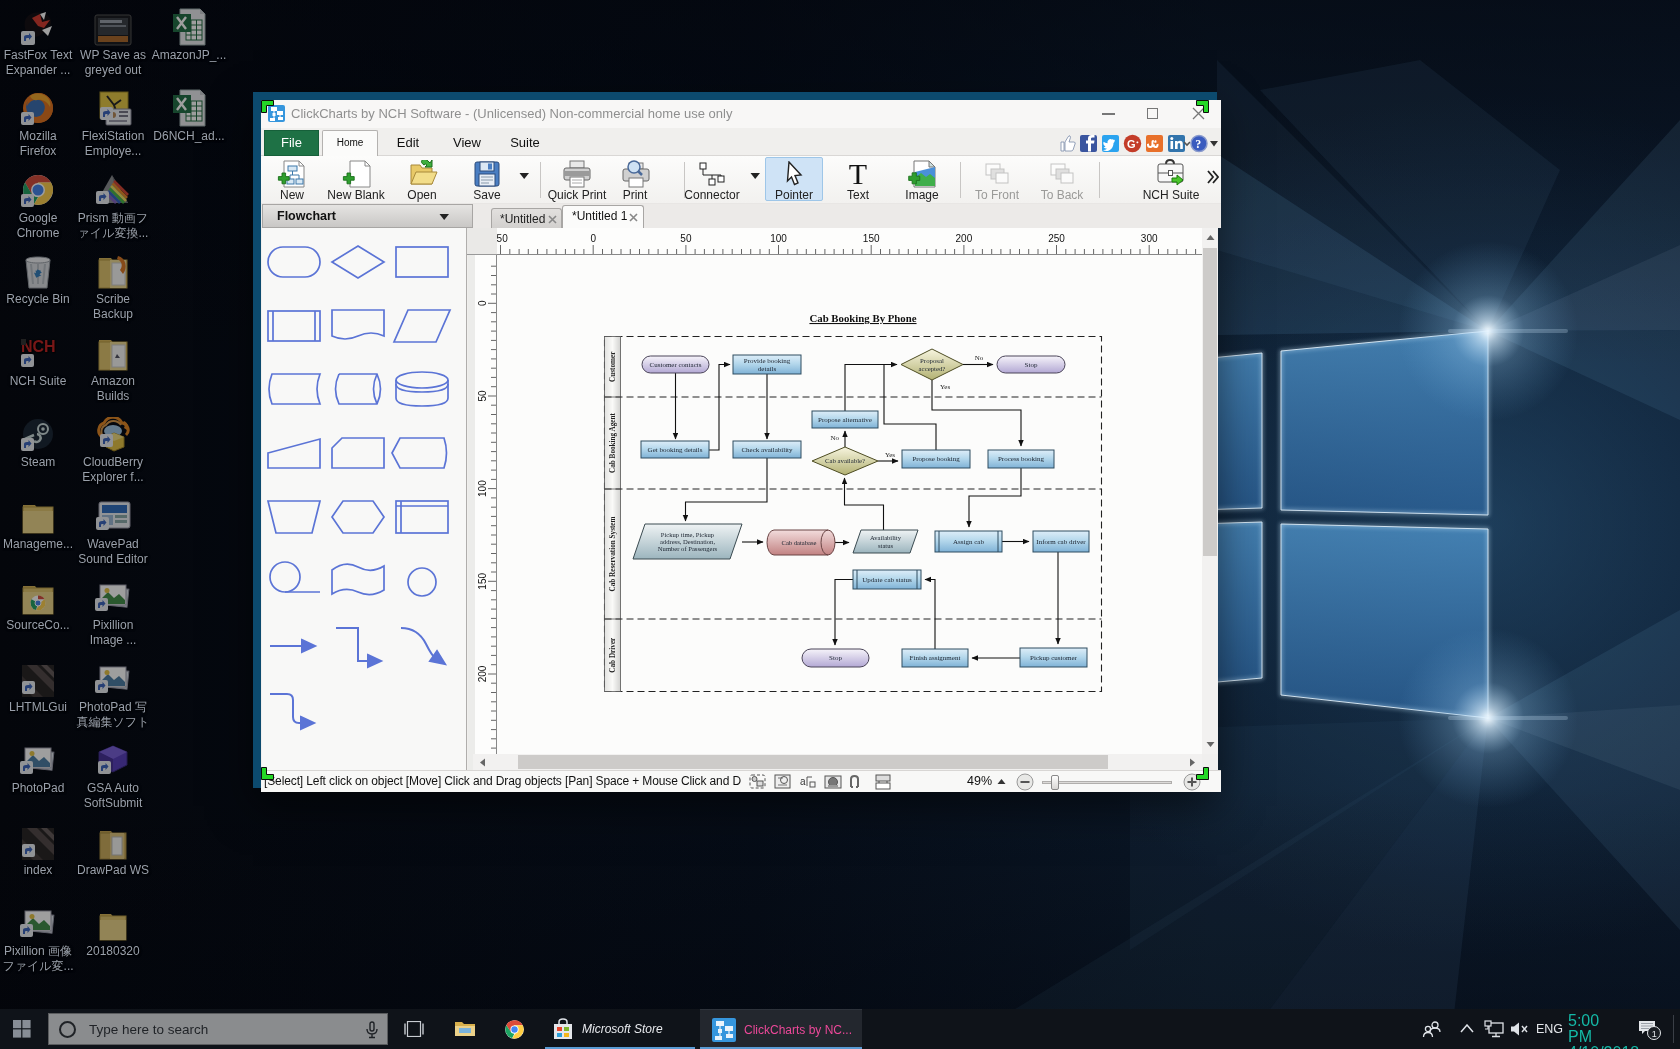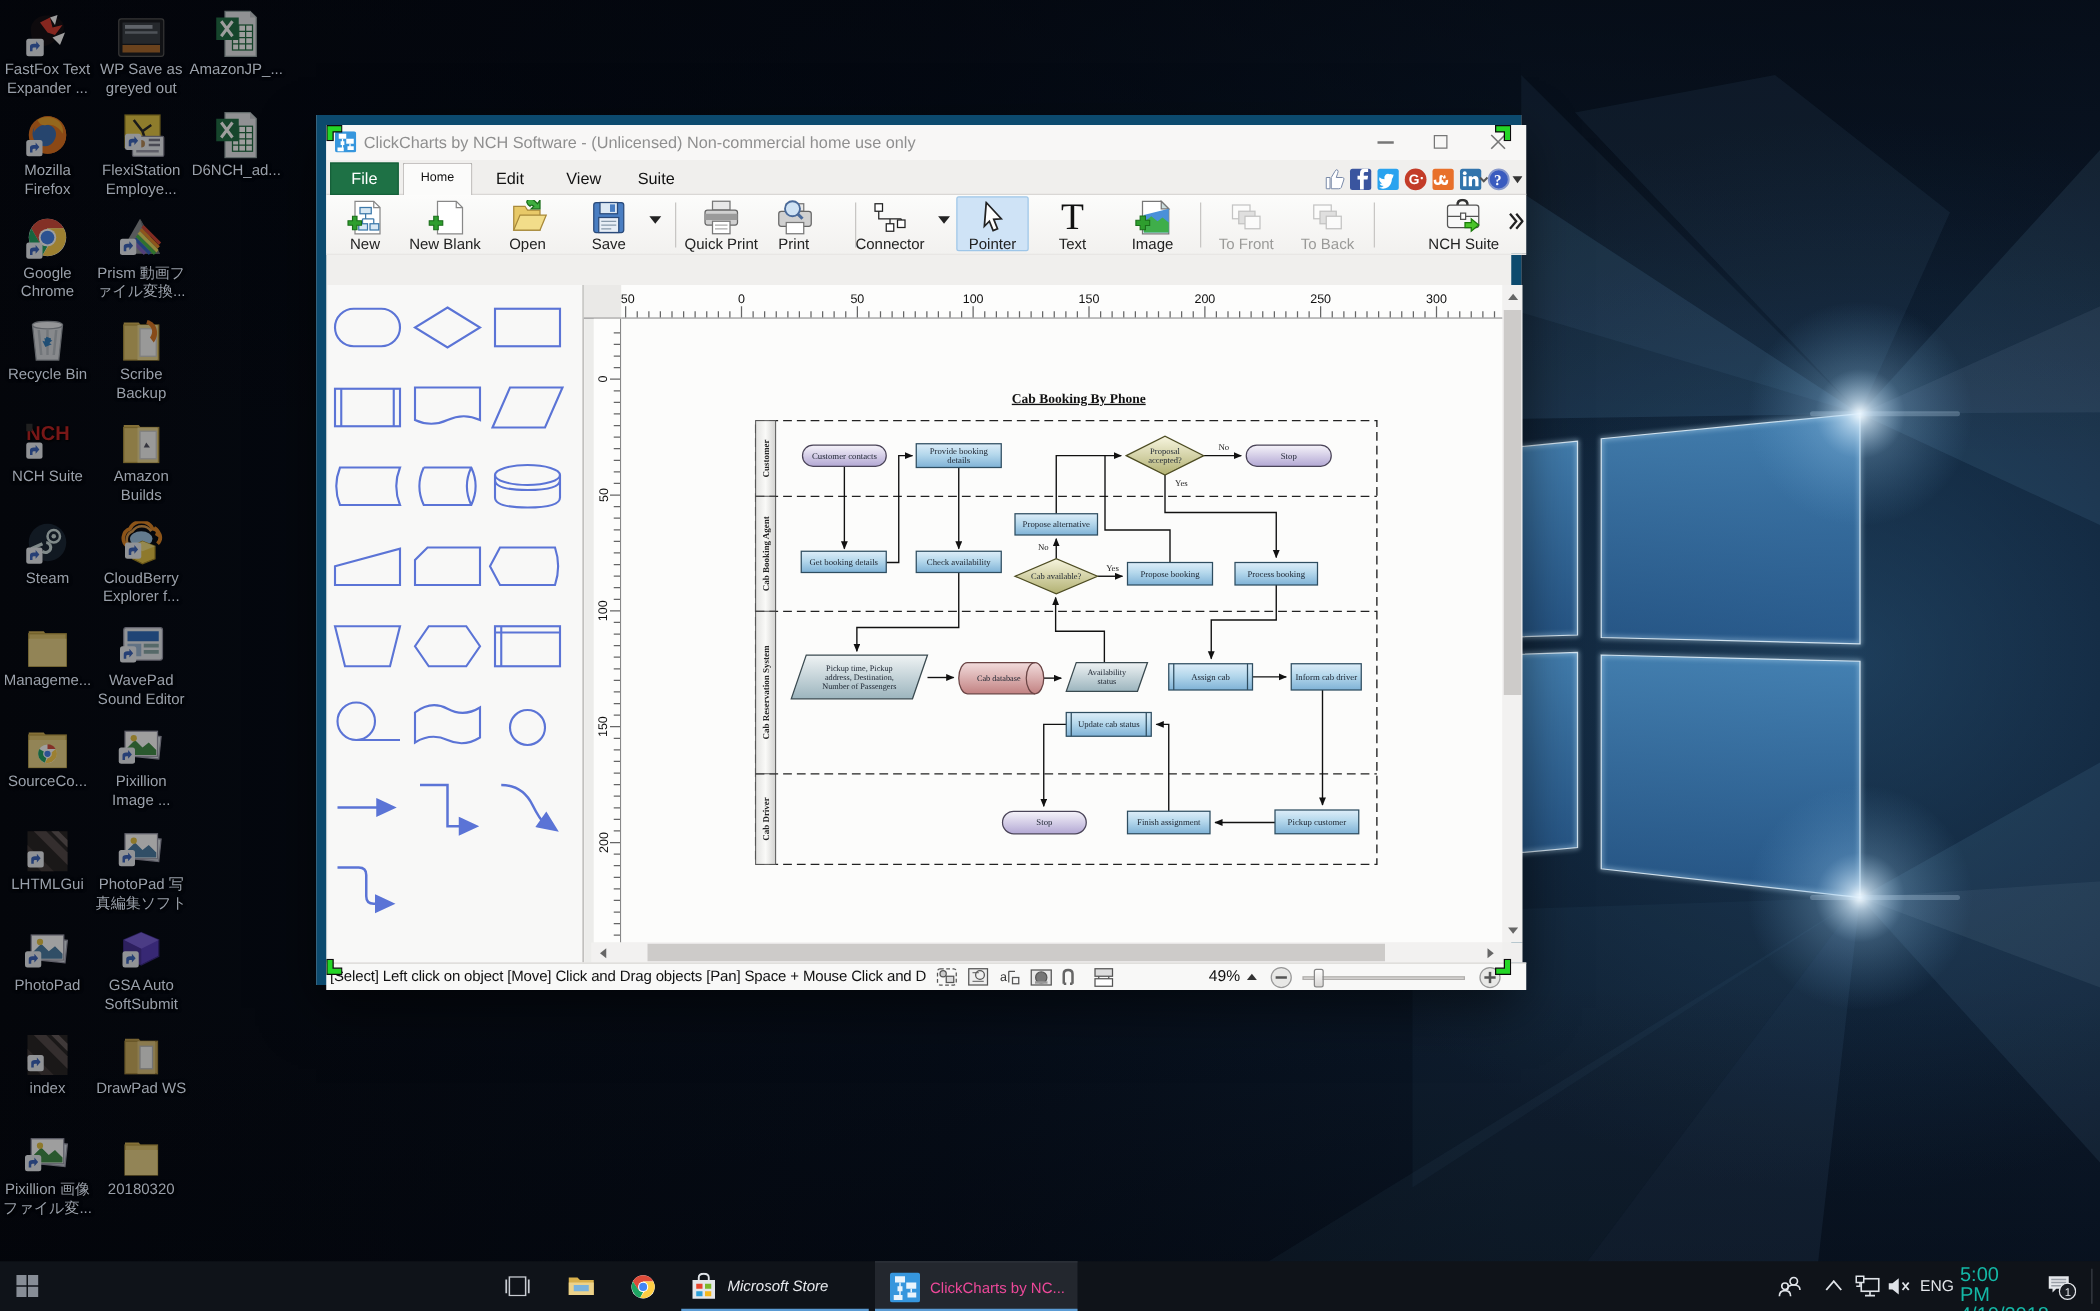--- a/index.html
+++ b/index.html
@@ -616,20 +616,40 @@
         <path d="M3 14 L28 14" stroke="#555"></path>
         <rect x="13.5" y="11.5" width="4" height="5" fill="#fff" stroke="#555"></rect>
         <path d="M17 19 L22 19 L22 16 L28 21 L22 26 L22 23 L17 23Z" fill="#4ac42a" stroke="#1a7a0a"></path>
       </svg>
     <div class="abs" style="left:879px;top:32px;width:62px;text-align:center;">NCH Suite</div>
     <svg class="abs" style="left:946px;top:14px" width="12" height="14" viewBox="0 0 12 14">
         <path d="M1 1 L6 7 L1 13 M6 1 L11 7 L6 13" fill="none" stroke="#222" stroke-width="1.8"></path>
       </svg>
   </div>
 
+  <div class="abs" style="left:0;top:104px;width:960px;height:24px;background:#eceae8;">
+    <div class="abs" style="left:1px;top:0px;width:211px;height:24px;background:linear-gradient(#e5e4e2,#c9c7c5);border:1px solid #a8a6a4;font-size:12.5px;font-weight:bold;color:#111;line-height:22px;">
+      <span style="margin-left:14px;">Flowchart</span>
+      <svg class="abs" style="left:176px;top:8px" width="11" height="8" viewBox="0 0 11 8">
+          <path d="M0.5 1 L10 1 L5.2 7Z" fill="#222"></path>
+        </svg>
+    </div>
+    <div class="abs" style="left:230px;top:4px;width:71px;height:20px;background:linear-gradient(#e2e0de,#d2d0ce);border:1px solid #a8a6a4;border-bottom:none;border-radius:3px 3px 0 0;font-size:12px;color:#222;">
+      <span style="margin-left:8px;line-height:20px;">*Untitled</span>
+      <svg class="abs" style="left:56px;top:6px" width="9" height="9" viewBox="0 0 9 9">
+          <path d="M1 1 L8 8 M8 1 L1 8" stroke="#888" stroke-width="1.6"></path>
+        </svg>
+    </div>
+    <div class="abs" style="left:301px;top:1px;width:82px;height:23px;background:#fbfbfa;border:1px solid #a8a6a4;border-bottom:none;border-radius:3px 3px 0 0;font-size:12px;color:#111;">
+      <span style="margin-left:9px;line-height:21px;">*Untitled 1</span>
+      <svg class="abs" style="left:66px;top:7px" width="9" height="9" viewBox="0 0 9 9">
+          <path d="M1 1 L8 8 M8 1 L1 8" stroke="#888" stroke-width="1.6"></path>
+        </svg>
+    </div>
+  </div>
   <div id="main">
 
     <div class="abs" style="left:1px;top:128px;width:205px;height:542px;background:#f8f8f7;border-right:1px solid #b0aeac;"></div>
     <div class="abs" style="left:207px;top:128px;width:7px;height:542px;background:#ececea;"></div>
     <svg class="abs" style="left:1px;top:128px" width="205" height="542" viewBox="256 222 205 542" fill="none" stroke="#5b74d6" stroke-width="1.7">
 
       <rect x="262" y="241" width="52" height="30" rx="15"></rect>
       <path d="M352 240 L378 256 L352 272 L326 256 Z"></path>
       <rect x="390" y="241" width="52" height="30"></rect>
 
@@ -1035,20 +1055,28 @@
 
 <div id="taskbar">
 
   <svg class="abs" style="left:13px;top:11px" width="18" height="18" viewBox="0 0 18 18">
       <rect x="0" y="0" width="8.2" height="8.2" fill="#878d96"></rect>
       <rect x="9.4" y="0" width="8.2" height="8.2" fill="#878d96"></rect>
       <rect x="0" y="9.4" width="8.2" height="8.2" fill="#878d96"></rect>
       <rect x="9.4" y="9.4" width="8.2" height="8.2" fill="#878d96"></rect>
     </svg>
 
+  <div class="abs" style="left:48px;top:4px;width:340px;height:32px;background:#8a8c8e;border:1px solid #5a5c5e;">
+    <div class="abs" style="left:10px;top:7px;width:17px;height:17px;border:2px solid #1f2226;border-radius:50%;"></div>
+    <div class="abs" style="left:40px;top:8px;color:#1f2226;font-size:13.5px;">Type here to search</div>
+    <svg class="abs" style="left:316px;top:7px" width="14" height="18" viewBox="0 0 14 18">
+        <rect x="5" y="1" width="4" height="9" rx="2" fill="none" stroke="#1f2226" stroke-width="1.4"></rect>
+        <path d="M2 8 Q2 13 7 13 Q12 13 12 8 M7 13 L7 16 M4 16.5 L10 16.5" fill="none" stroke="#1f2226" stroke-width="1.4"></path>
+      </svg>
+  </div>
 
   <svg class="abs" style="left:404px;top:12px" width="20" height="16" viewBox="0 0 20 16">
       <rect x="3.5" y="0.5" width="13" height="15" fill="none" stroke="#c8ccd2" stroke-width="1.2"></rect>
       <path d="M1 2.5 L1 13.5 M19 2.5 L19 13.5" stroke="#c8ccd2" stroke-width="1.4"></path>
     </svg>
 
   <svg class="abs" style="left:454px;top:11px" width="22" height="18" viewBox="0 0 22 18">
       <path d="M1 2 L8 2 L10 4 L21 4 L21 16 L1 16Z" fill="#d8b04c"></path>
       <path d="M1 6 L21 6 L21 16 L1 16Z" fill="#ecd28a"></path>
       <rect x="5" y="8" width="12" height="5" fill="#7ab3dd"></rect>

